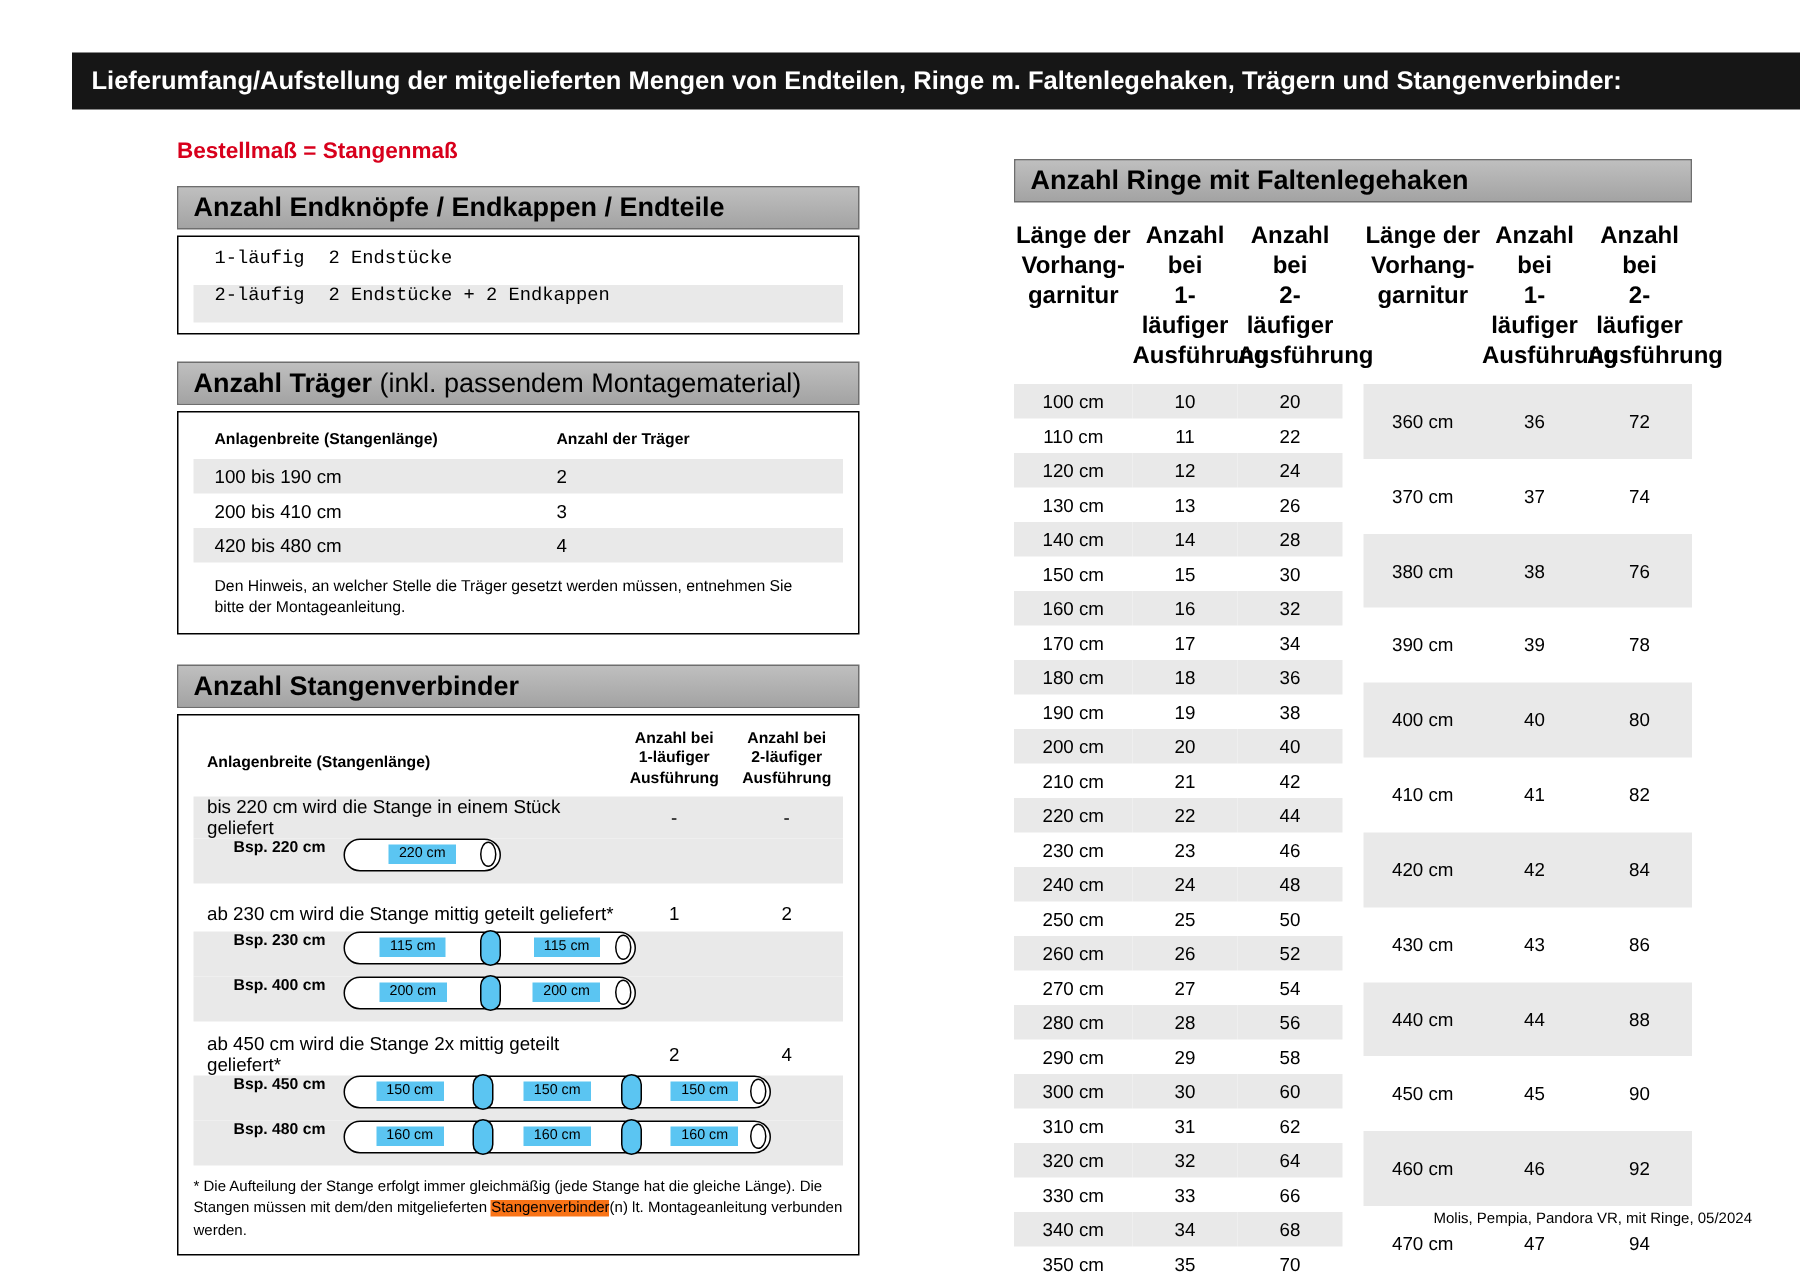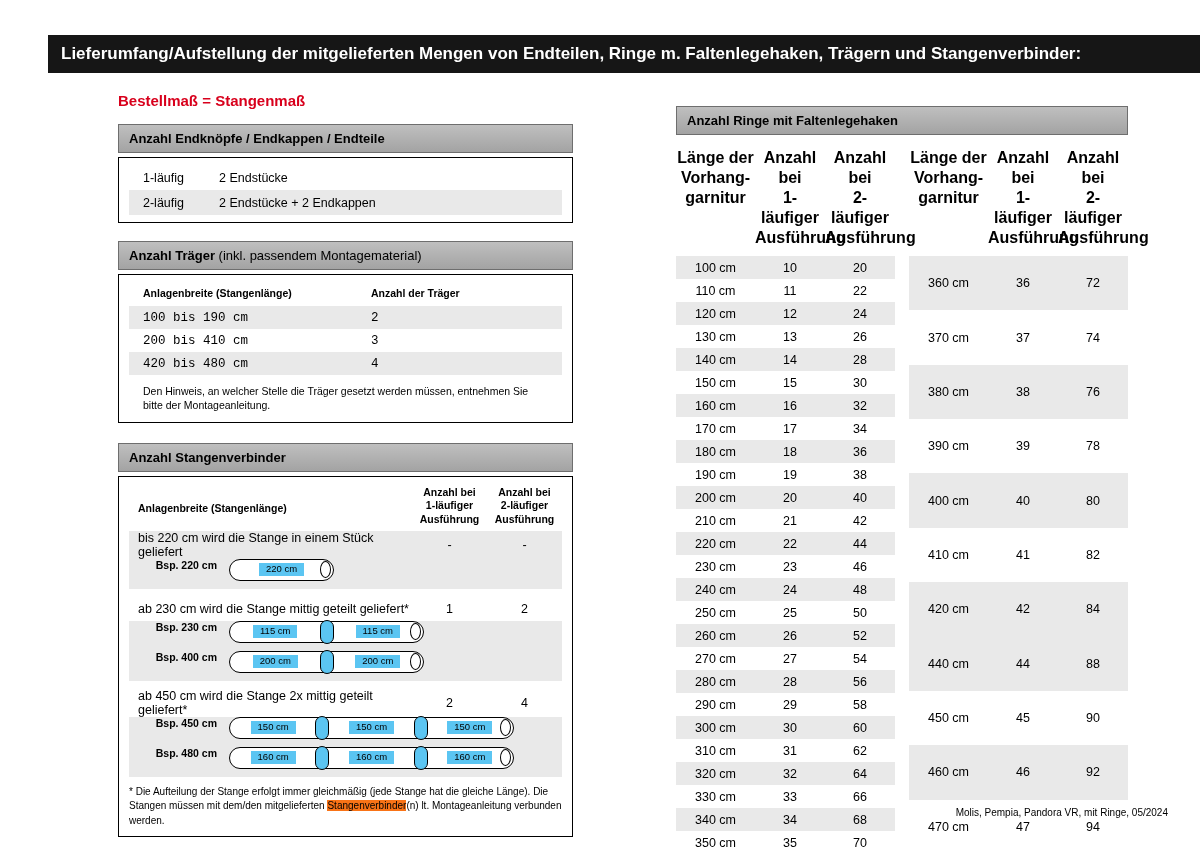--- a/index.html
+++ b/index.html
@@ -7,42 +7,42 @@
     font-family:"Liberation Sans", sans-serif; position:relative; overflow:hidden; }
 
   
   .top-bar { position:absolute; left:48px; top:35px; width:1152px; height:38px;
     background:#161616; color:#fff; display:flex; align-items:center;
     padding-left:13px; font-size:17px; font-weight:bold; }
 
   
   .bar { height:29px; background:linear-gradient(#bfbfbf,#a3a3a3);
     border:1px solid #6e6e6e; display:flex; align-items:center;
-    padding-left:10px; font-size:13px; font-weight:bold; }
+    padding-left:10px; font-size:18px; font-weight:bold; }
   .bar .normal { font-weight:normal; white-space:pre; }
 
   .box { border:1px solid #000; background:#fff; margin-top:4px; }
   .stripe { background:#e9e9e9; }
 
   
   .left-col { position:absolute; left:118px; top:92px; width:455px; }
   .red-note { color:#d8001c; font-size:15px; font-weight:bold; margin-bottom:15px; }
 
   .box-endteile { padding:7px 0; }
-  .et-row { display:flex; align-items:center; height:25px; margin:0 10px;
-    padding-left:14px; font-size:12.5px; }
+  .et-row { display:flex; align-items:flex-start; height:25px; margin:0 10px;
+    padding-left:14px; font-size:12.5px;font-family:Liberation Mono, monospace; }
   .et-row .lab { width:76px; }
 
   .bar-traeger { margin-top:18px; }
   .box-traeger { padding:4px 0 8px 0; }
   .tr-head { display:flex; font-size:10.5px; font-weight:bold; margin:0 10px;
     padding:8px 0 7px 14px; }
   .tr-head .c1 { width:228px; }
   .tr-row { display:flex; align-items:center; height:23px; margin:0 10px;
-    padding-left:14px; font-size:12.5px;font-family:Liberation Mono, monospace; }
+    padding-left:14px; font-size:12.5px; }
   .tr-row .c1 { width:228px; }
   .tr-note { font-size:10.5px; line-height:1.35; margin:9px 10px 2px 24px; width:400px; }
 
   .bar-verbinder { margin-top:20px; }
   .box-verbinder { padding:0 0 6px 0; }
   .vb-head { display:flex; margin:0 10px; padding:9px 0 5px 0; }
   .vb-head .w { flex:1; font-size:10.5px; font-weight:bold; padding-left:9px; padding-top:16px; }
   .vb-head .c { width:75px; font-size:10.5px; font-weight:bold; text-align:center;
     white-space:pre-line; line-height:1.25; }
   .vb-desc { display:flex; align-items:center; min-height:24px; margin:0 10px; font-size:12.5px; }
@@ -436,20 +436,25 @@
           <tr>
             <td>410 cm</td>
             <td>41</td>
             <td>82</td>
           </tr>
           <tr class="stripe">
             <td>420 cm</td>
             <td>42</td>
             <td>84</td>
           </tr>
+          <tr>
+            <td>430 cm</td>
+            <td>43</td>
+            <td>86</td>
+          </tr>
           <tr class="stripe">
             <td>440 cm</td>
             <td>44</td>
             <td>88</td>
           </tr>
           <tr>
             <td>450 cm</td>
             <td>45</td>
             <td>90</td>
           </tr>

